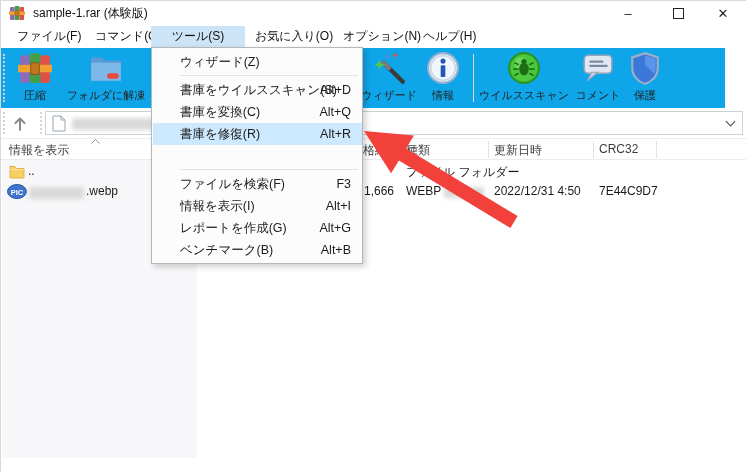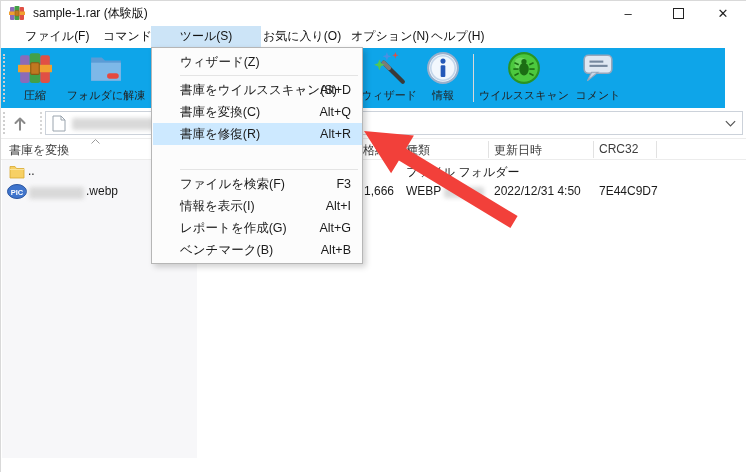--- a/index.html
+++ b/index.html
@@ -7,21 +7,21 @@
           font-family:"Liberation Sans","DejaVu Sans",sans-serif;color:#1b1b1b;
           border-left:1px solid #d9d9d9;border-top:1px solid #d9d9d9;box-sizing:border-box;}
   .abs{position:absolute;}
   
   .titlebar{left:0;top:0;width:746px;height:24px;background:#fff;}
   .title-text{left:32px;top:4px;font-size:12px;color:#111;}
   .winctl{top:0;width:34px;height:24px;display:flex;align-items:center;justify-content:center;font-size:13px;color:#222;}
   .maxbox{width:9px;height:9px;border:1px solid #222;}
   
   .menubar{left:0;top:25px;width:746px;height:21px;background:#fff;font-size:12px;}
-  .mb-item{position:absolute;top:0;height:21px;line-height:21px;padding:0 24px;color:#111;}
+  .mb-item{position:absolute;top:0;height:21px;line-height:21px;padding:0 16px;color:#111;}
   .mb-item.active{background:#cce4f7;}
   
   .toolbar{left:0;top:47px;width:724px;height:60px;background:#0ea5e9;}
   .tb-grip{left:2px;top:6px;height:48px;border-left:2px dotted #cfcfcf;}
   .tb-btn{position:absolute;top:2px;text-align:center;}
   .tb-btn .ic{height:36px;display:flex;align-items:center;justify-content:center;}
   .tb-btn .lb{font-size:11px;color:#222;margin-top:2px;white-space:nowrap;}
   .tb-sep{position:absolute;top:6px;height:48px;border-left:1px solid #d8d8d8;}
   
   .addressbar{left:0;top:108px;width:746px;height:28px;background:#fff;}
@@ -158,20 +158,29 @@
         <svg width="34" height="34" viewBox="0 0 32 32">
           <rect x="3" y="4" width="26" height="17" rx="4" fill="#dfe7f2" stroke="#97a6bb" stroke-width="1.5"></rect>
           <path d="M10 20 l-4 8 l10 -8 z" fill="#c9d5e5" stroke="#97a6bb" stroke-width="1"></path>
           <rect x="8" y="9" width="13" height="2" fill="#76879e"></rect>
           <rect x="8" y="13" width="17" height="2" fill="#76879e"></rect>
         </svg>
       </div>
       <div class="lb">コメント</div>
     </div>
 
+    <div class="tb-btn" style="left:620px;width:48px;">
+      <div class="ic">
+        <svg width="34" height="34" viewBox="0 0 32 32">
+          <path d="M16 2 L28 6 V16 C28 24 22 29 16 31 C10 29 4 24 4 16 V6 Z" fill="#3b78d8" stroke="#9bb0c8" stroke-width="2"></path>
+          <path d="M16 4 L26 7.4 V16 C26 18 25.5 20 24.5 21.5 L16 13 Z" fill="#5b94e8"></path>
+        </svg>
+      </div>
+      <div class="lb">保護</div>
+    </div>
   </div>
 
   <div class="abs addressbar">
     <div class="abs ab-grip"></div>
     <div class="abs" style="left:10px;top:5px;">
       <svg width="18" height="18" viewBox="0 0 16 16" fill="none">
         <path d="M8 14 V4 M4 8 l4 -4 l4 4" stroke="#8a8a8a" stroke-width="1.8" stroke-linecap="round" stroke-linejoin="round"></path>
       </svg>
     </div>
     <div class="abs ab-grip2"></div>
@@ -193,21 +202,21 @@
   </div>
 
   <div class="abs sort-tint"></div>
 
   <div class="abs lv-header">
     <div class="abs" style="left:90px;top:0px;">
       <svg width="9" height="5" viewBox="0 0 9 5" fill="none">
           <path d="M0.5 4.5 L4.5 0.5 L8.5 4.5" stroke="#9a9a9a" stroke-width="1"></path>
         </svg>
     </div>
-    <div class="hcell" style="left:8px;">書庫を変換</div>
+    <div class="hcell" style="left:8px;">情報を表示</div>
     <div class="hcell" style="left:362px;width:32px;overflow:hidden;">格納サイズ</div>
     <div class="hcell" style="left:405px;">種類</div>
     <div class="hcell" style="left:493px;">更新日時</div>
     <div class="hcell" style="left:598px;">CRC32</div>
     <div class="hsep" style="left:196px;"></div>
     <div class="hsep" style="left:397px;"></div>
     <div class="hsep" style="left:487px;"></div>
     <div class="hsep" style="left:592px;"></div>
     <div class="hsep" style="left:655px;"></div>
   </div>

